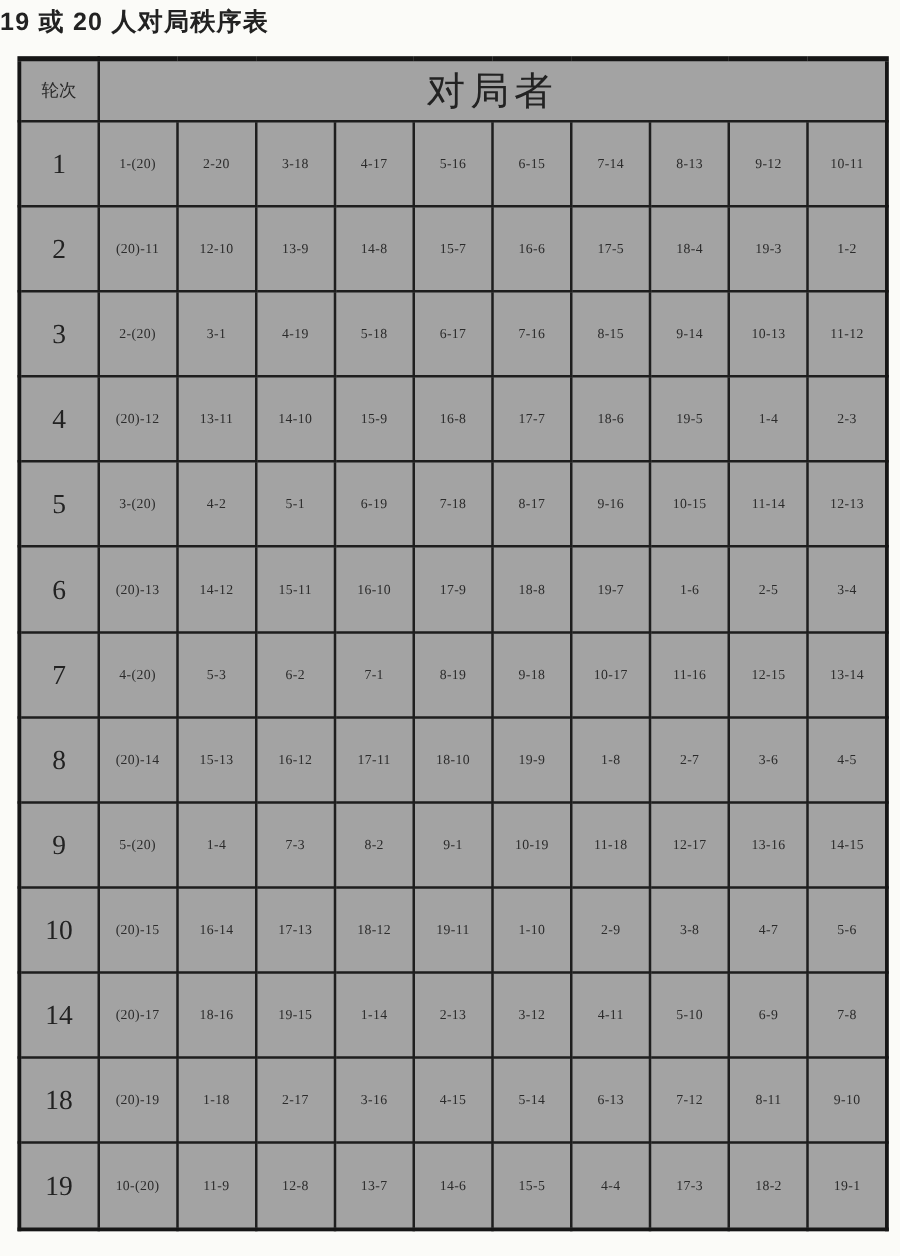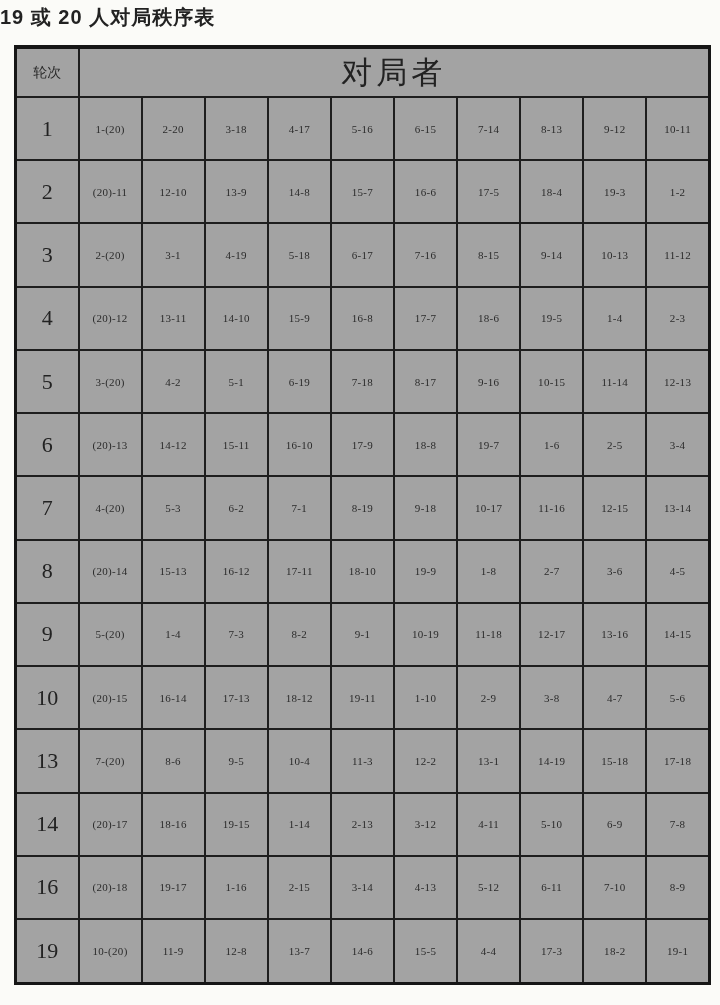--- a/index.html
+++ b/index.html
@@ -216,57 +216,44 @@
           <td class="pairing-cell">17-13</td>
           <td class="pairing-cell">18-12</td>
           <td class="pairing-cell">19-11</td>
           <td class="pairing-cell">1-10</td>
           <td class="pairing-cell">2-9</td>
           <td class="pairing-cell">3-8</td>
           <td class="pairing-cell">4-7</td>
           <td class="pairing-cell">5-6</td>
         </tr>
         <tr>
-          <td class="round-cell">13</td>
-          <td class="pairing-cell">7-(20)</td>
-          <td class="pairing-cell">8-6</td>
-          <td class="pairing-cell">9-5</td>
-          <td class="pairing-cell">10-4</td>
-          <td class="pairing-cell">11-3</td>
-          <td class="pairing-cell">12-2</td>
-          <td class="pairing-cell">13-1</td>
-          <td class="pairing-cell">14-19</td>
-          <td class="pairing-cell">15-18</td>
-          <td class="pairing-cell">17-18</td>
-        </tr>
-        <tr>
           <td class="round-cell">14</td>
           <td class="pairing-cell">(20)-17</td>
           <td class="pairing-cell">18-16</td>
           <td class="pairing-cell">19-15</td>
           <td class="pairing-cell">1-14</td>
           <td class="pairing-cell">2-13</td>
           <td class="pairing-cell">3-12</td>
           <td class="pairing-cell">4-11</td>
           <td class="pairing-cell">5-10</td>
           <td class="pairing-cell">6-9</td>
           <td class="pairing-cell">7-8</td>
         </tr>
         <tr>
-          <td class="round-cell">16</td>
-          <td class="pairing-cell">(20)-18</td>
-          <td class="pairing-cell">19-17</td>
-          <td class="pairing-cell">1-16</td>
-          <td class="pairing-cell">2-15</td>
-          <td class="pairing-cell">3-14</td>
-          <td class="pairing-cell">4-13</td>
-          <td class="pairing-cell">5-12</td>
-          <td class="pairing-cell">6-11</td>
-          <td class="pairing-cell">7-10</td>
-          <td class="pairing-cell">8-9</td>
+          <td class="round-cell">18</td>
+          <td class="pairing-cell">(20)-19</td>
+          <td class="pairing-cell">1-18</td>
+          <td class="pairing-cell">2-17</td>
+          <td class="pairing-cell">3-16</td>
+          <td class="pairing-cell">4-15</td>
+          <td class="pairing-cell">5-14</td>
+          <td class="pairing-cell">6-13</td>
+          <td class="pairing-cell">7-12</td>
+          <td class="pairing-cell">8-11</td>
+          <td class="pairing-cell">9-10</td>
         </tr>
         <tr>
           <td class="round-cell">19</td>
           <td class="pairing-cell">10-(20)</td>
           <td class="pairing-cell">11-9</td>
           <td class="pairing-cell">12-8</td>
           <td class="pairing-cell">13-7</td>
           <td class="pairing-cell">14-6</td>
           <td class="pairing-cell">15-5</td>
           <td class="pairing-cell">4-4</td>

